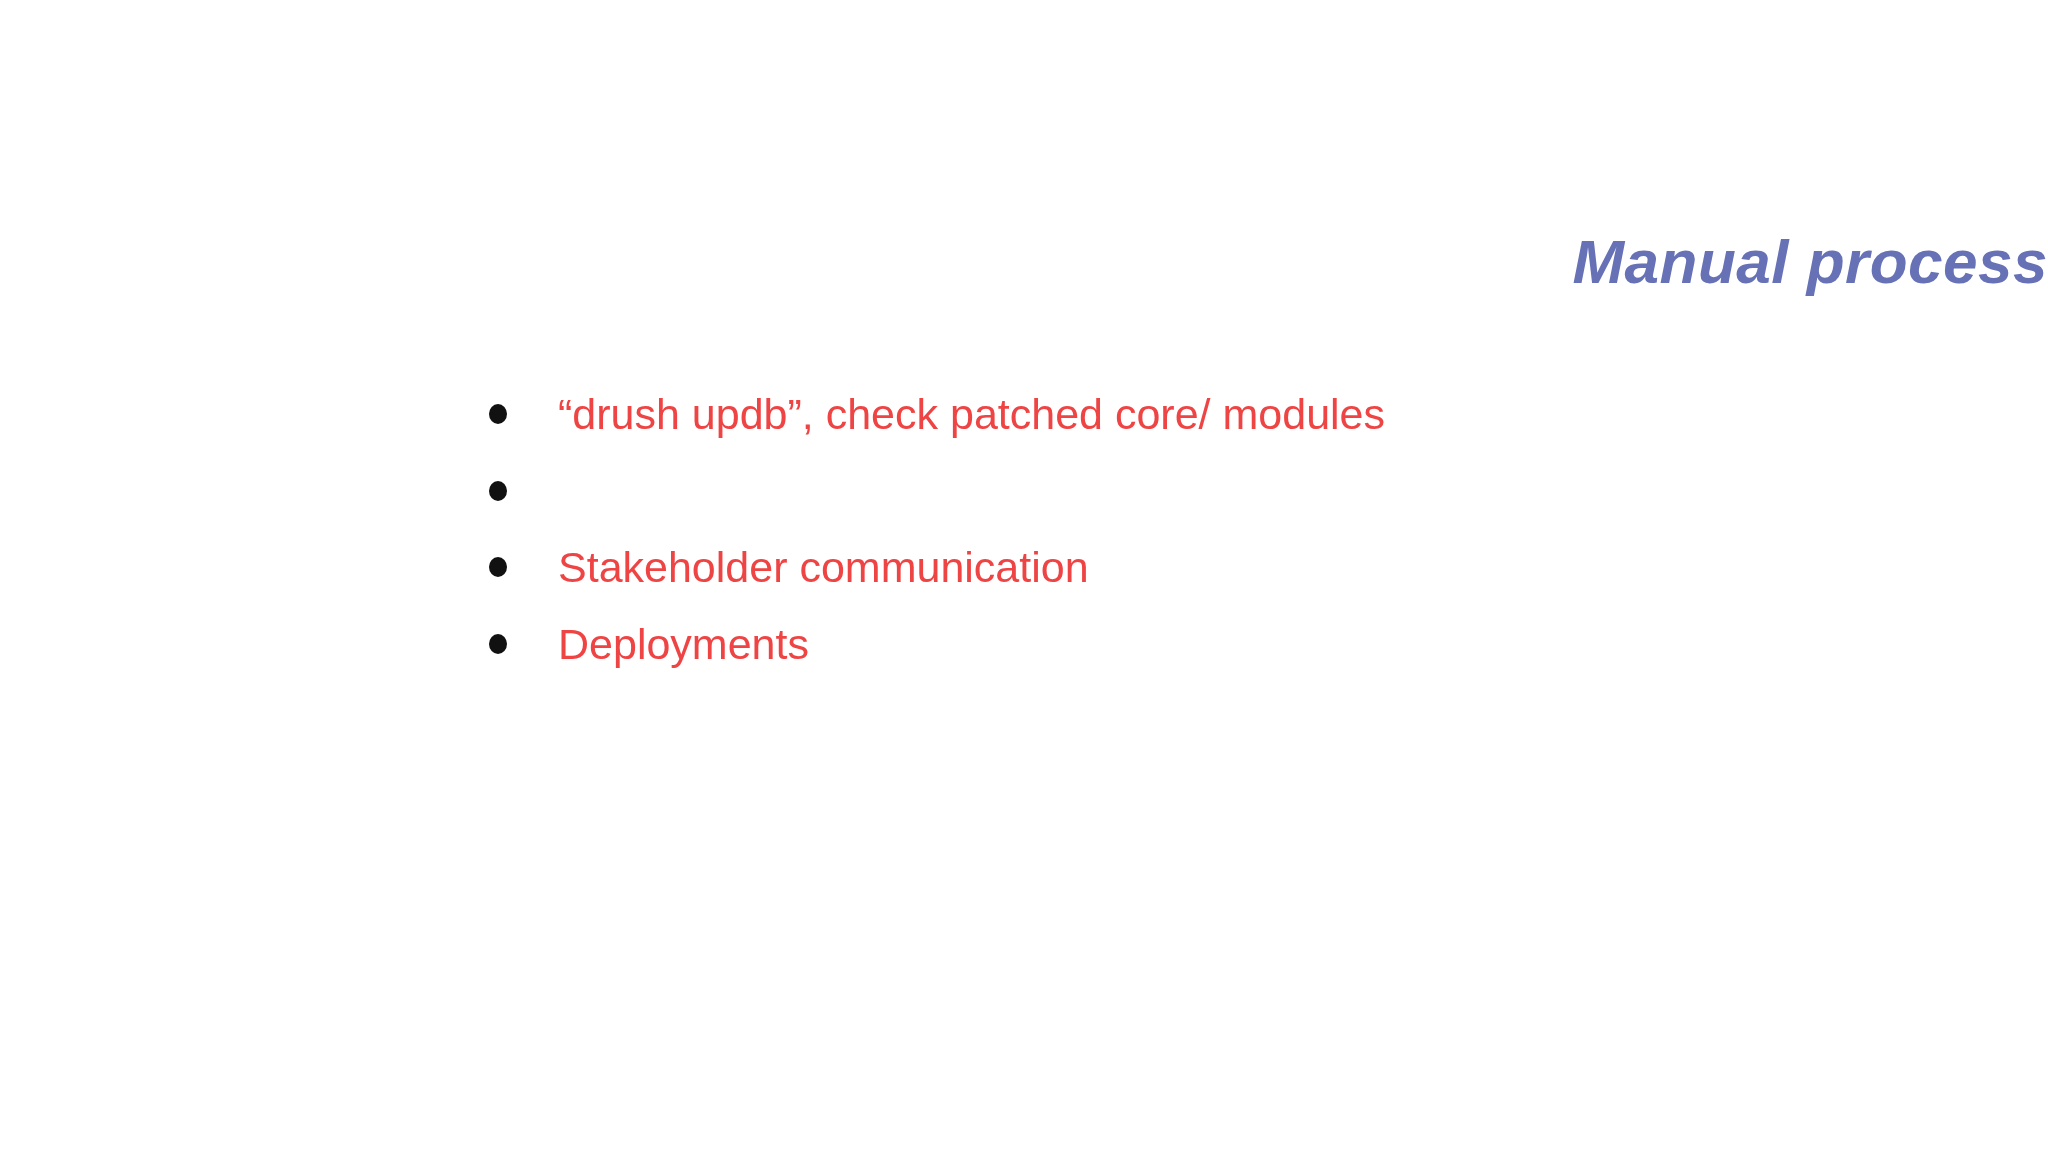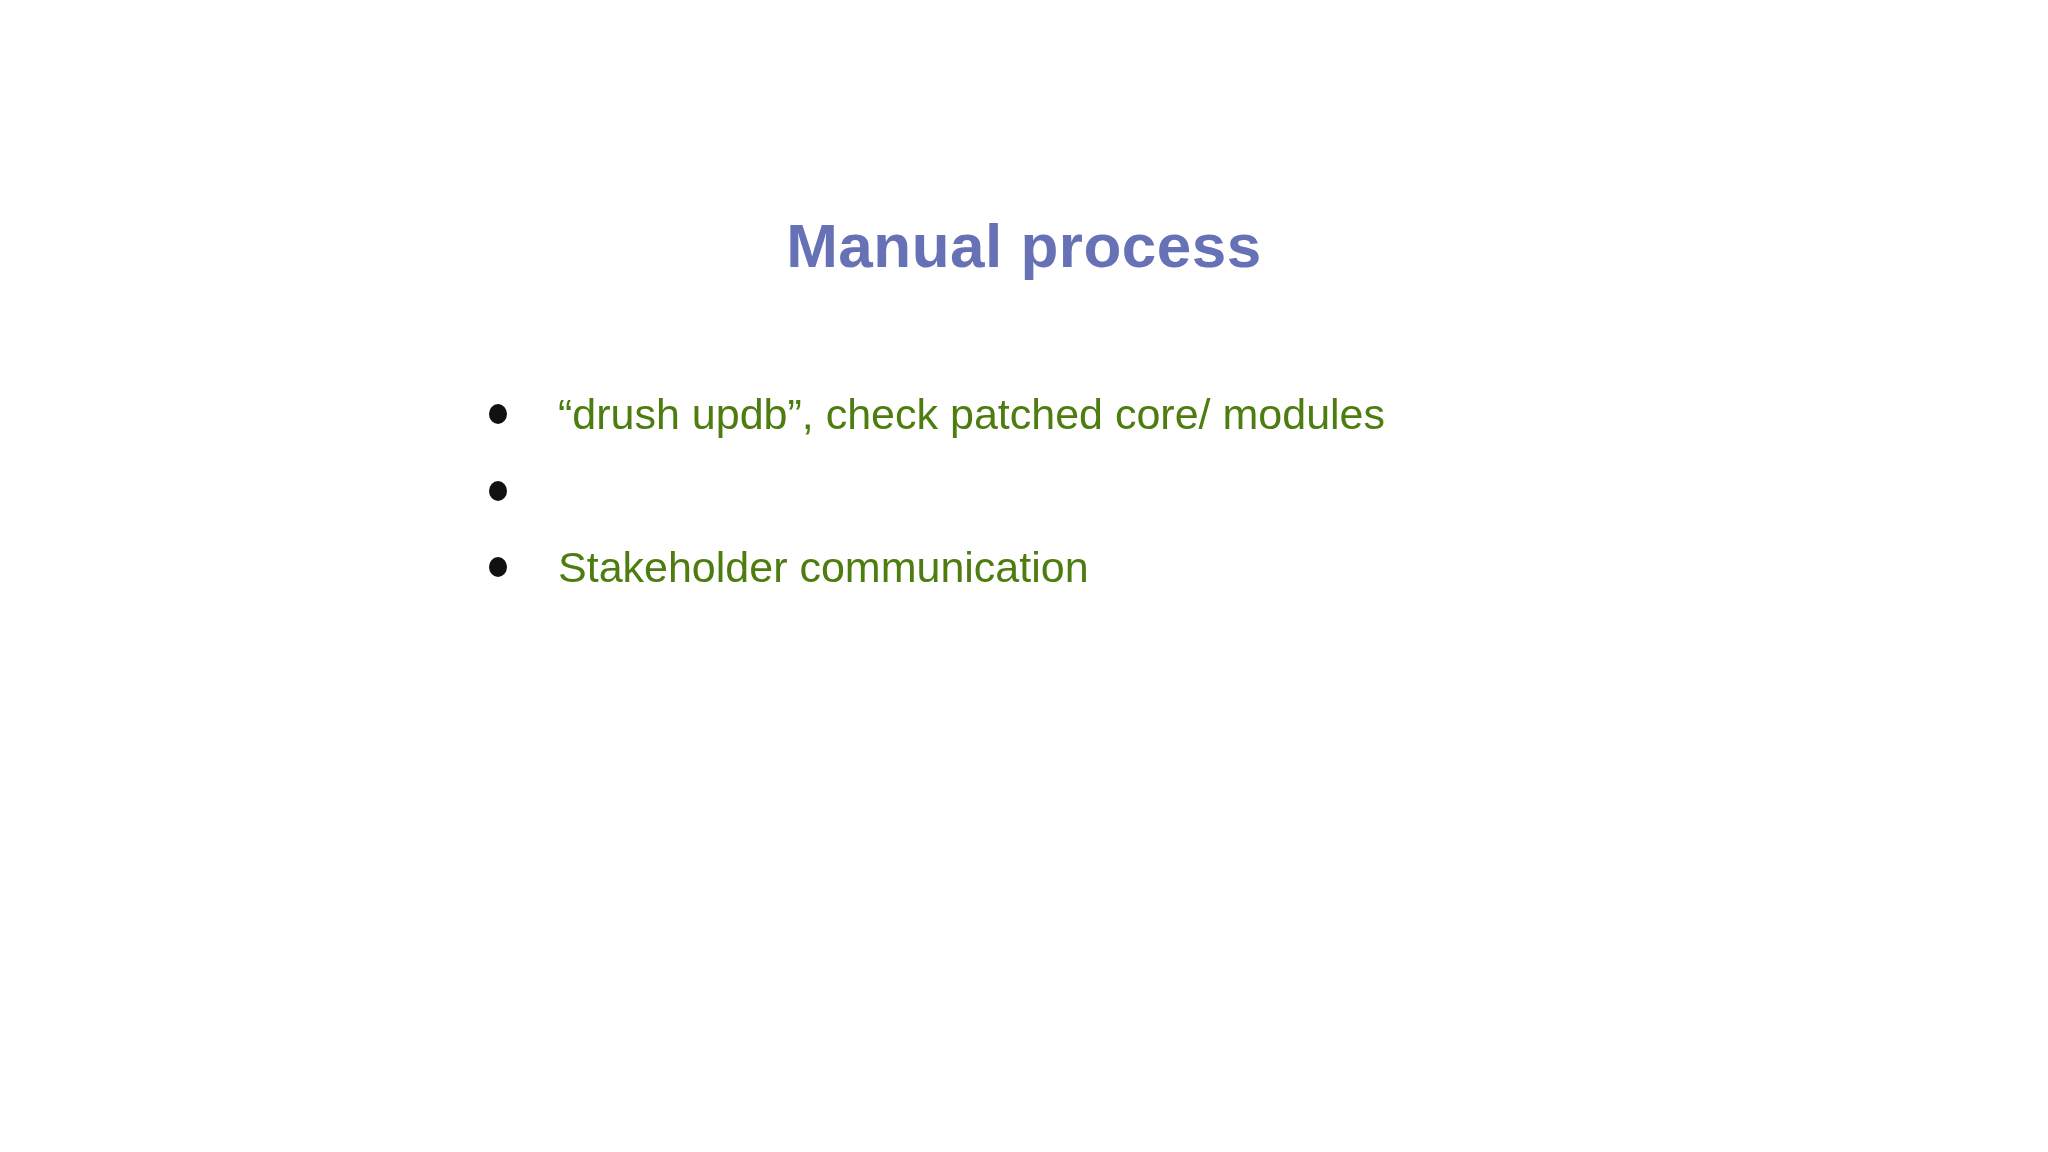--- a/index.html
+++ b/index.html
@@ -14,46 +14,47 @@
     font-family: "Liberation Sans", "DejaVu Sans", sans-serif;
     position: relative;
   }
   .slide {
     position: absolute;
     inset: 0;
     background: #ffffff;
   }
   .slide-title {
     position: absolute;
-    top: 215px;
+    top: 231px;
     left: 0;
     width: 100%;
     margin: 0;
-    text-align: center;
+    text-align: right;
     font-size: 62px;
     line-height: 62px;
     font-weight: 700;
     letter-spacing: 0.5px;
     color: #6671b6;
+    font-style: italic;
   }
   .bullet-list {
     position: absolute;
     left: 489px;
     top: 376px;
     margin: 0;
     padding: 0;
     list-style: none;
   }
   .bullet-item {
     display: flex;
     align-items: center;
     height: 76.6px;
     font-size: 43px;
     line-height: 1;
-    color: #4d7c0f;
+    color: #ef4444;
   }
   .bullet-dot {
     width: 18px;
     height: 20px;
     border-radius: 50%;
     background: #111111;
     margin-right: 51px;
     flex: 0 0 auto;
   }
   .bullet-text {
@@ -76,15 +77,19 @@
 
       <li class="bullet-item">
         <span class="bullet-dot"></span>
       </li>
 
       <li class="bullet-item">
         <span class="bullet-dot"></span>
         <span class="bullet-text">Stakeholder communication</span>
       </li>
 
+      <li class="bullet-item">
+        <span class="bullet-dot"></span>
+        <span class="bullet-text">Deployments</span>
+      </li>
 
     </ul>
 </div>
 
 </body></html>

